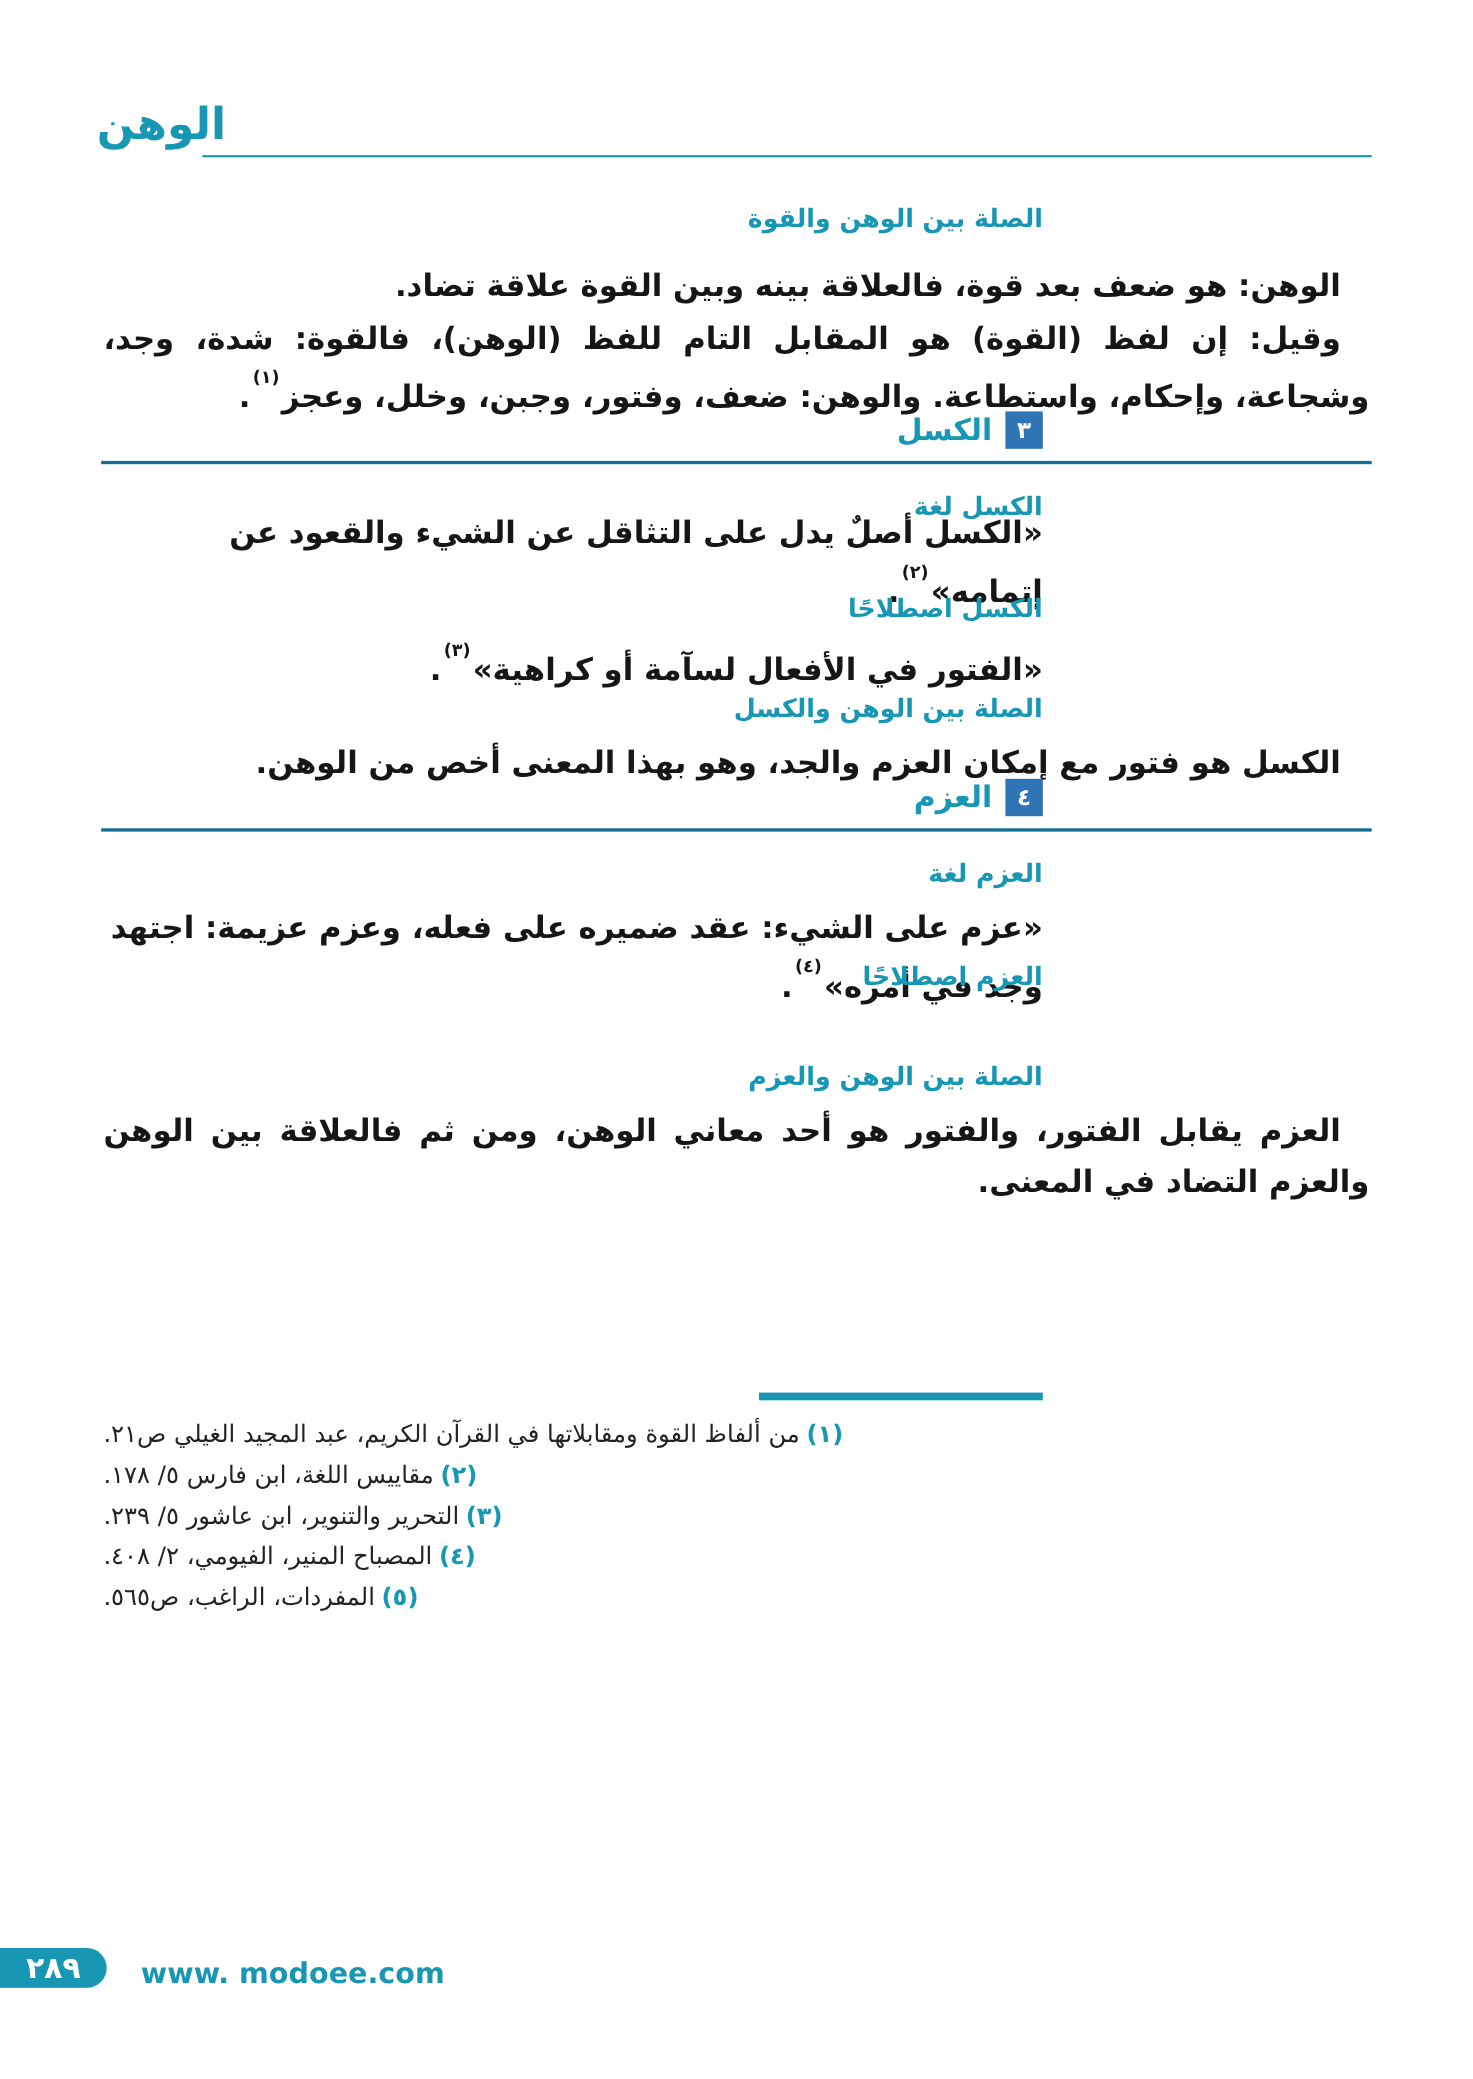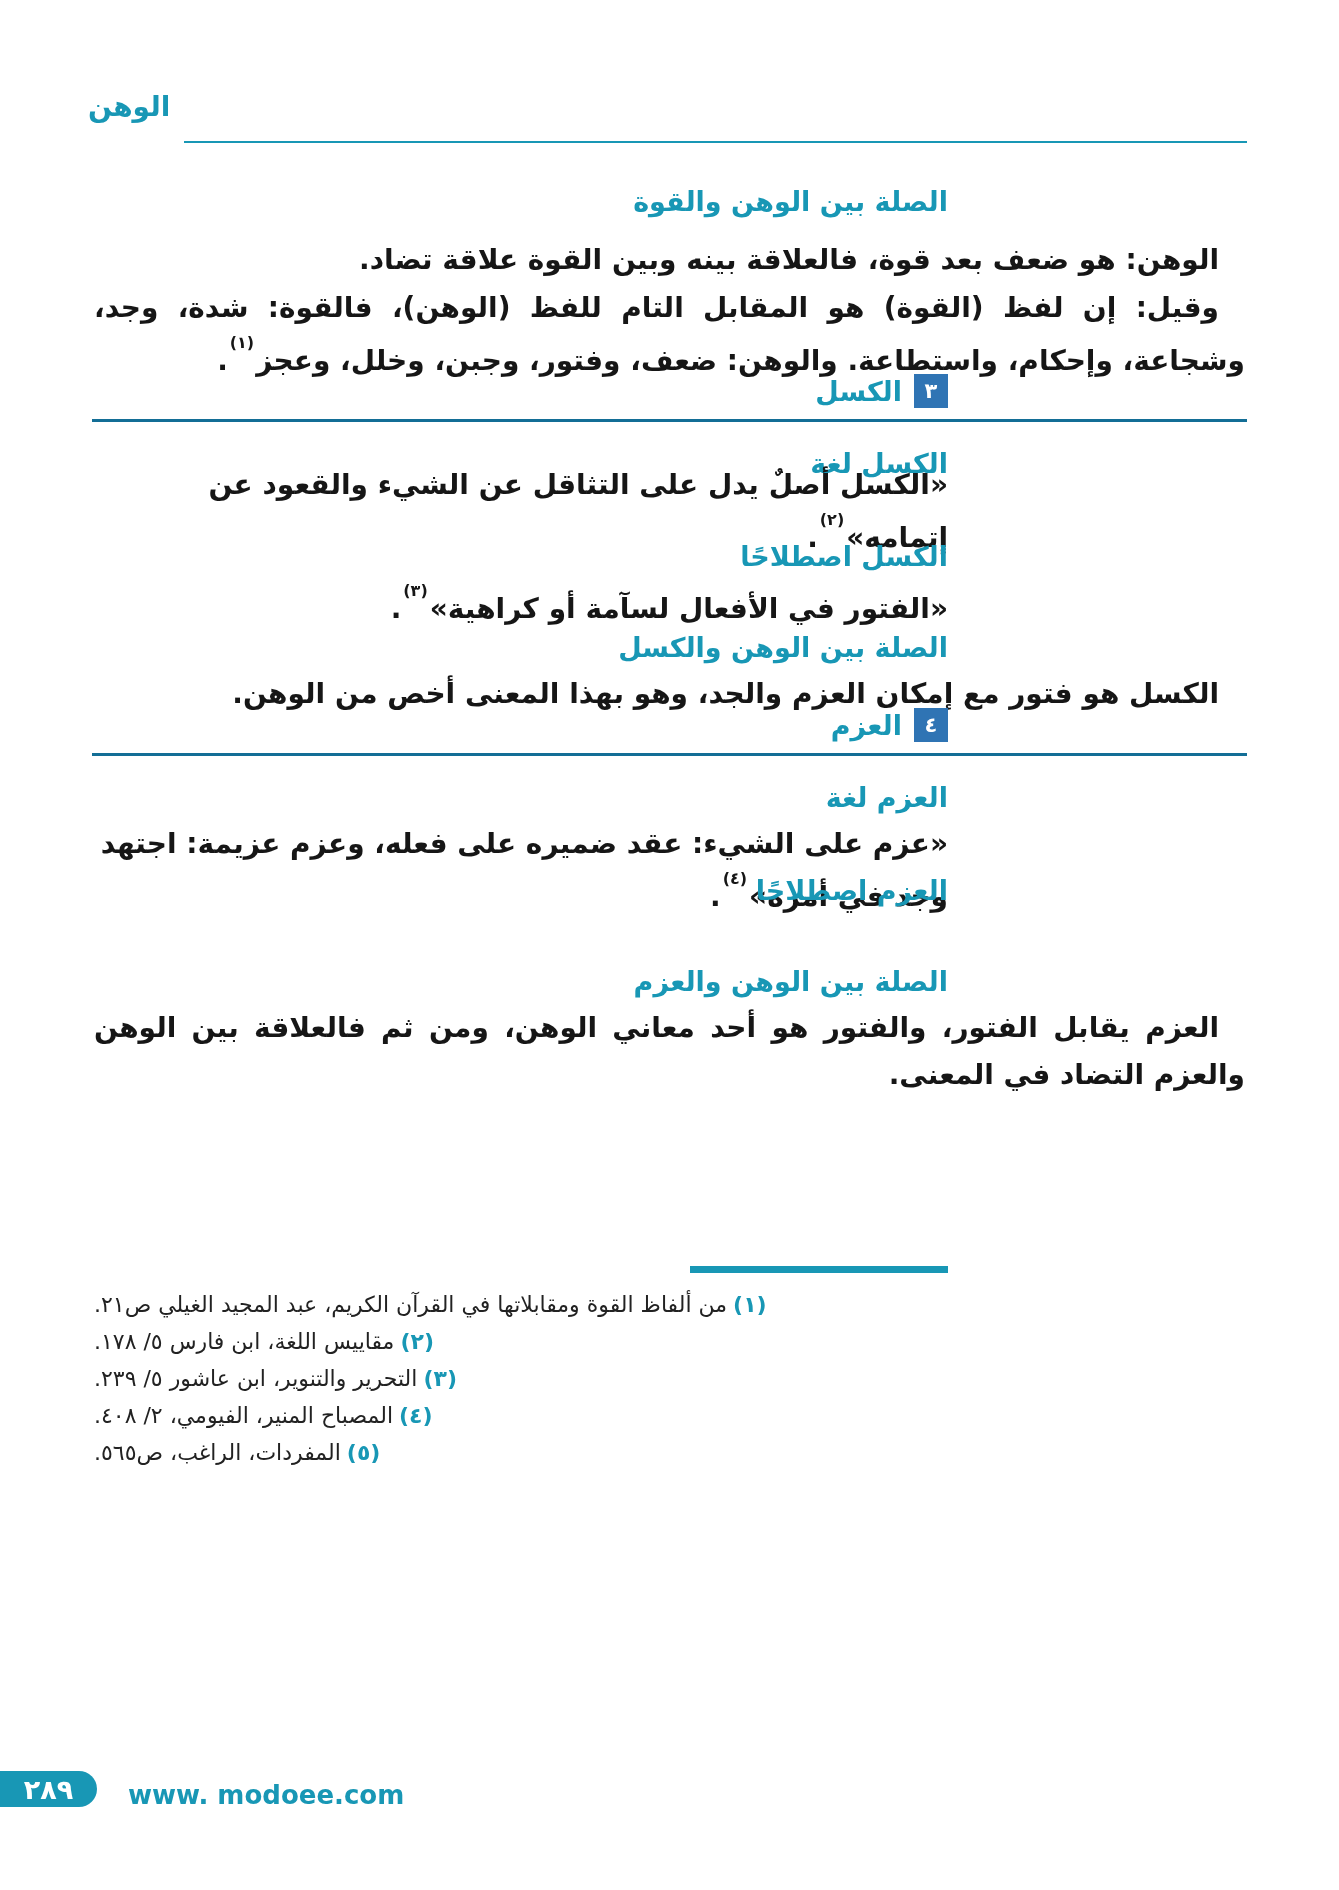--- a/index.html
+++ b/index.html
@@ -5,25 +5,25 @@
   * { margin:0; padding:0; box-sizing:border-box; }
   html,body { background:#ffffff; }
   body { font-family:"DejaVu Sans", sans-serif; }
   .page {
     position:relative; width:1339px; height:1890px;
     background:#ffffff; margin:0 auto; direction:rtl; overflow:hidden;
   }
   .abs { position:absolute; }
 
   
-  .running-title { left:88px; top:90px; font-size:28px; font-weight:bold; color:#1897b5; direction:rtl; }
+  .running-title { left:88px; top:90px; font-size:40px; font-weight:bold; color:#1897b5; direction:rtl; }
   .header-rule { top:141px; left:184px; right:92px; height:2px; background:#1897b5; }
 
   
-  .h-teal { right:391px; font-size:27px; font-weight:bold; color:#1897b5; text-align:left; white-space:nowrap; }
+  .h-teal { right:391px; font-size:23px; font-weight:bold; color:#1897b5; text-align:left; white-space:nowrap; }
 
   
   .body-text { font-size:28px; font-weight:bold; color:#161616; line-height:47px; }
   .para { right:94px; left:94px; text-align:justify; text-indent:26px; }
   .quote { right:391px; left:80px; text-align:right; }
   .fn-ref { font-size:16px; font-weight:bold; color:#161616; position:relative; top:-12px; padding:0 2px; }
 
   
   .section-head { right:391px; display:flex; flex-direction:row; align-items:center; gap:12px; }
   .num-box {

